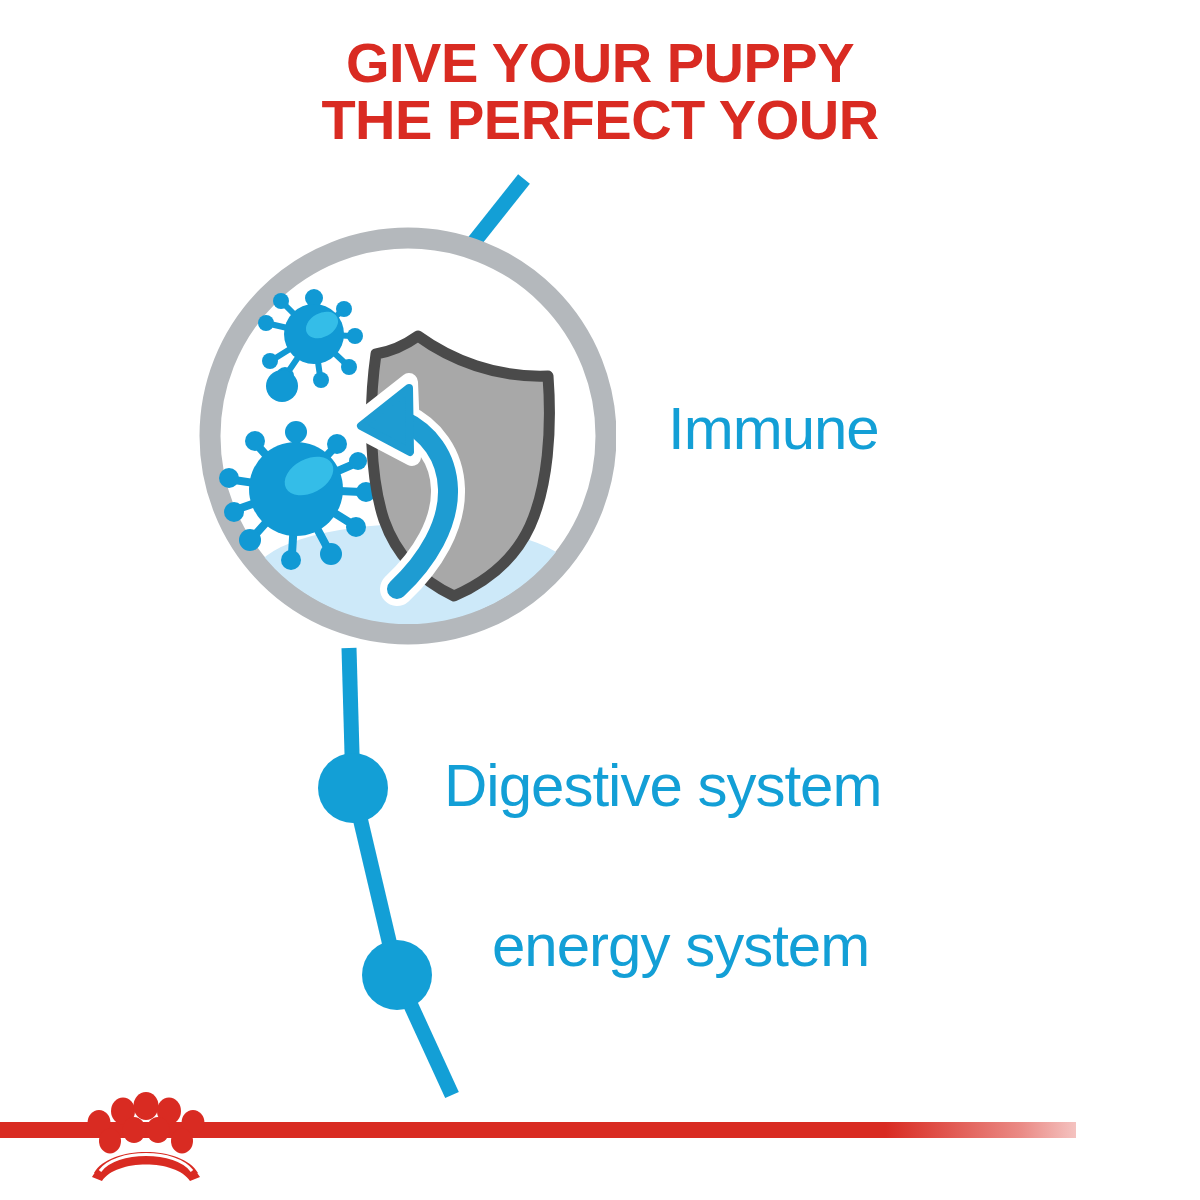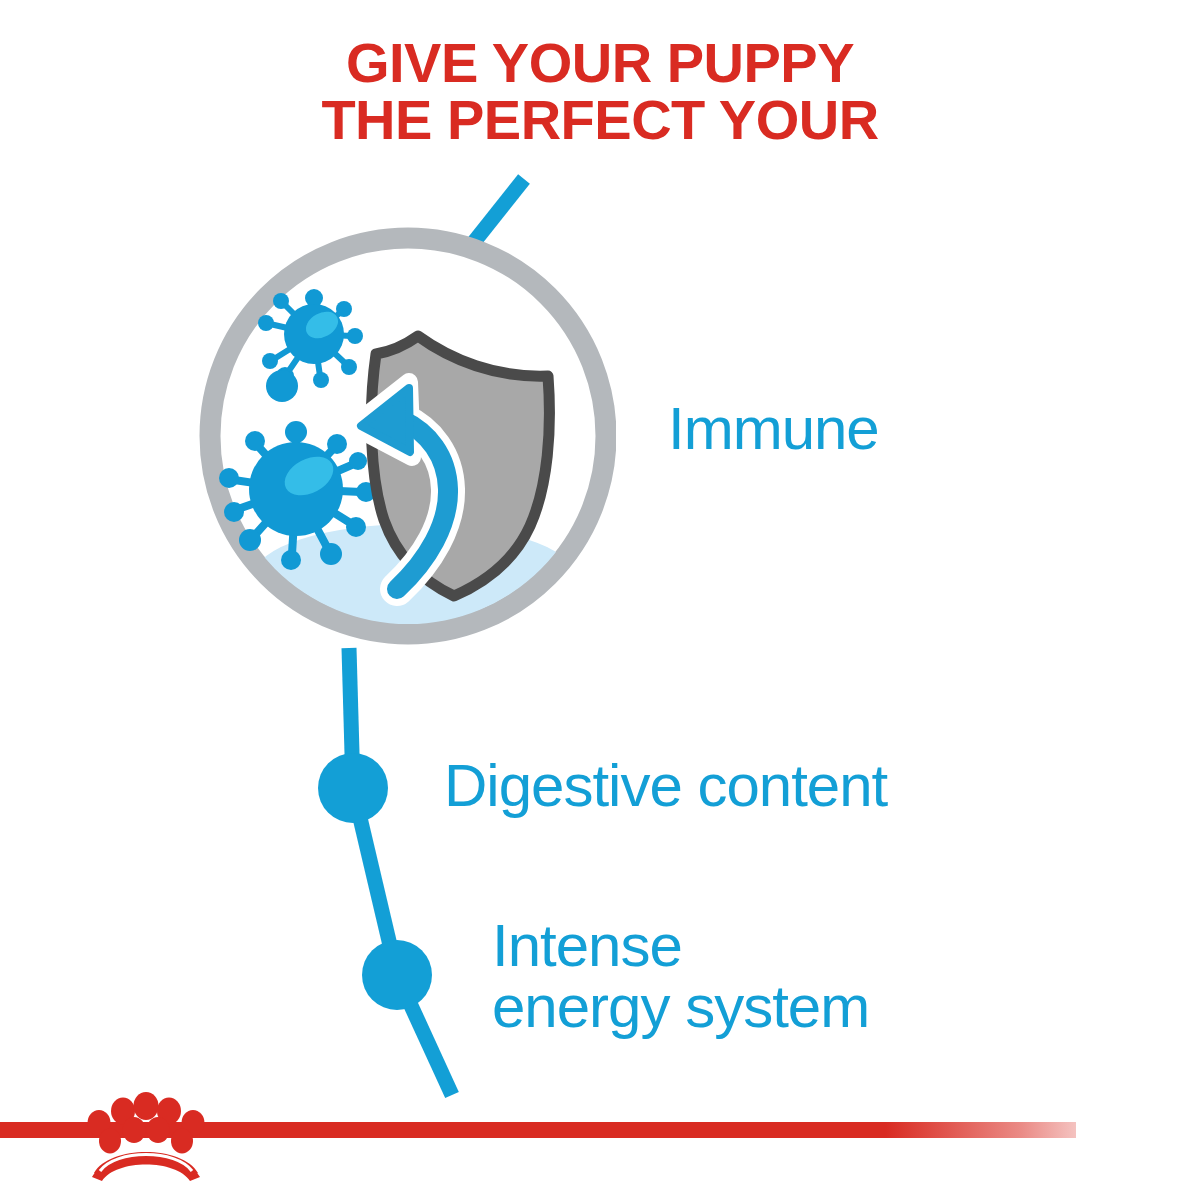--- a/index.html
+++ b/index.html
@@ -215,25 +215,24 @@
                C 251 232 232 208 206 196" fill="none" stroke="#1E9CD2" stroke-width="20" stroke-linecap="round"></path>
       <path d="M 213 164 L 165 202 L 214 228 Z" fill="#1E9CD2" stroke="#1E9CD2" stroke-width="8" stroke-linejoin="round"></path>
     </g>
   </svg>
 
   <div class="benefit-label" id="label-immune">
     <span class="bl-line">Immune</span>
   </div>
 
   <div class="benefit-label" id="label-digest">
-    <span class="bl-line">Digestive content</span>
+    <span class="bl-line">Digestive system</span>
   </div>
 
   <div class="benefit-label" id="label-energy">
-    <span class="bl-line">Intense</span>
     <span class="bl-line">energy system</span>
   </div>
 
   <div id="footer">
     <div id="footer-bar"></div>
     <svg id="crown-logo" viewBox="0 0 136 96">
       <g fill="#D92B22">
 
         <ellipse cx="21" cy="38" rx="11.5" ry="13"></ellipse>
         <ellipse cx="45" cy="26" rx="12" ry="13.5"></ellipse>

